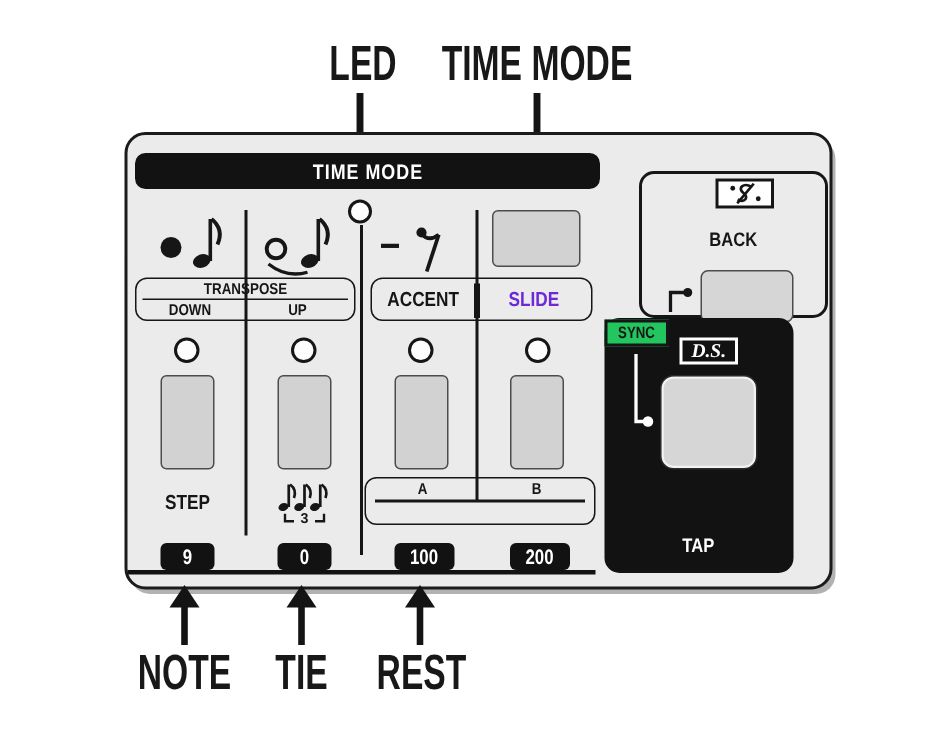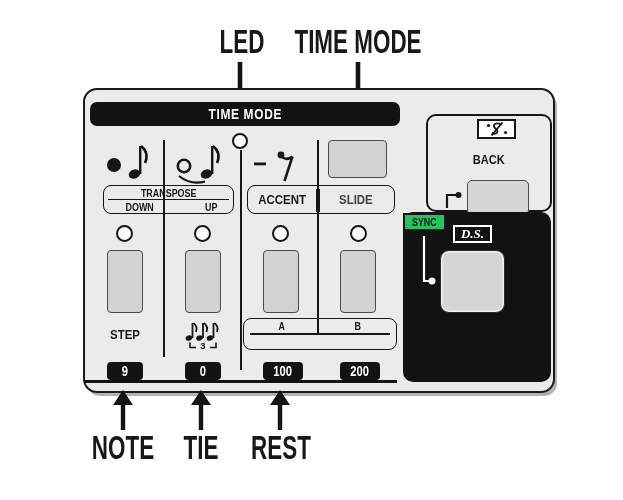--- a/index.html
+++ b/index.html
@@ -45,21 +45,21 @@
   .obox{ 
     position:absolute; border:1.8px solid #161616; border-radius:8px; box-sizing:border-box;
     background:transparent;
   }
   .numbox{
     position:absolute; top:272px; height:18px; background:#121212; border-radius:4px;
     display:flex; align-items:center; justify-content:center;
     color:#fff; font-weight:700; font-size:14px;
   }
   .blackbox{
-    position:absolute; left:318px; top:122px; width:148px; height:170px;
+    position:absolute; left:318px; top:122px; width:126px; height:170px;
     background:#121212; border-radius:10px;
   }
   .wborder{border:2px solid #fff; box-sizing:border-box; color:#fff;}
   svg{display:block;}
 </style>
 </head>
 <body>
 <div id="stage">
 
   <div class="ann" style="left:242px; top:27px;">LED</div>
@@ -108,38 +108,38 @@
 
     <svg class="abs" style="left:166px; top:55px;" width="50" height="38" viewBox="0 0 50 38">
       <rect x="3" y="17.5" width="12" height="2.8" fill="#161616"></rect>
       <circle cx="30" cy="10" r="3.4" fill="#161616"></circle>
       <path d="M30 11 Q35 16.5 41.5 11.5" stroke="#161616" stroke-width="2.5" fill="none"></path>
       <path d="M41.5 11.5 L33.5 36" stroke="#161616" stroke-width="2.5" fill="none"></path>
     </svg>
 
     <button class="btn" style="left:243px; top:50px; width:59px; height:38px;"></button>
 
-    <div class="obox" style="left:18px; top:95px; width:131px; height:29px;">
+    <div class="obox" style="left:5px; top:95px; width:147px; height:29px;">
       <div style="position:absolute; left:0; right:0; top:0.5px; text-align:center; font-weight:700; font-size:10.5px; color:#161616;">
         <span class="sx85">TRANSPOSE</span>
       </div>
       <div style="position:absolute; left:4px; right:4px; top:12.8px; height:1.7px; background:#161616;"></div>
       <div style="position:absolute; left:0; width:72px; top:14.5px; text-align:center; font-weight:700; font-size:10.5px; color:#161616;">
         <span class="sx85">DOWN</span>
       </div>
       <div style="position:absolute; left:72px; width:71px; top:14.5px; text-align:center; font-weight:700; font-size:10.5px; color:#161616;">
         <span class="sx85">UP</span>
       </div>
     </div>
 
     <div class="obox" style="left:162px; top:95px; width:148px; height:29px;text-decoration:underline;">
       <div style="position:absolute; left:0; width:69px; top:0; height:100%; display:flex; align-items:center; justify-content:center; font-weight:700; font-size:13.5px; color:#161616;">
         <span class="sx85">ACCENT</span>
       </div>
-      <div style="position:absolute; left:69px; right:0; top:0; height:100%; display:flex; align-items:center; justify-content:center; font-weight:700; font-size:13.5px; color:#404040;">
+      <div style="position:absolute; left:69px; right:0; top:0; height:100%; display:flex; align-items:center; justify-content:center; font-weight:700; font-size:13.5px; color:#6d28d9;">
         <span class="sx85">SLIDE</span>
       </div>
     </div>
 
     <div class="led" style="left:30.5px; top:134.5px; width:17px; height:17px;"></div>
     <div class="led" style="left:108.5px; top:134.5px; width:17px; height:17px;"></div>
     <div class="led" style="left:186.5px; top:134.5px; width:17px; height:17px;"></div>
     <div class="led" style="left:264.5px; top:134.5px; width:17px; height:17px;"></div>
 
     <button class="btn" style="left:22px;  top:160px; width:36px; height:63px;"></button>
@@ -211,20 +211,23 @@
 
     <div class="blackbox">
       <div class="wborder" style="position:absolute; left:50px; top:13px; width:39px; height:18px; display:flex; align-items:center; justify-content:center; font-family:'Liberation Serif', serif; font-style:italic; font-weight:700; font-size:13px;">
         <span>D.S.</span>
       </div>
       <svg style="position:absolute; left:13px; top:24px;" width="26" height="56" viewBox="0 0 26 56">
         <path d="M8 0 L8 45 L14 45" fill="none" stroke="#ffffff" stroke-width="2.2"></path>
         <circle cx="16" cy="45" r="3.5" fill="#ffffff"></circle>
       </svg>
       <button class="btn" style="left:37px; top:38px; width:65px; height:63px; background:#d6d6d6; border:1.5px solid #2a2a2a; border-radius:9px; box-shadow:inset 0 0 0 1.5px #f2f2f2;"></button>
+      <div style="position:absolute; left:0; right:0; top:144px; text-align:center; font-weight:700; font-size:13px; color:#fff;">
+        <span class="sx85">TAP</span>
+      </div>
     </div>
 
     <div style="position:absolute; left:318px; top:123px; width:43px; height:18px; background:#22c55e; border:2.2px solid #161616; box-sizing:border-box; display:flex; align-items:center; justify-content:center; font-weight:700; font-size:11px; color:#161616; z-index:5;">
       <span class="sx80">SYNC</span>
     </div>
   </div>
 
   <svg class="abs" style="left:112px; top:389px;" width="22" height="42" viewBox="0 0 22 42">
     <polygon points="11,1 1,16 21,16" fill="#141414"></polygon>
     <rect x="8.8" y="15" width="4.4" height="26" fill="#141414"></rect>

